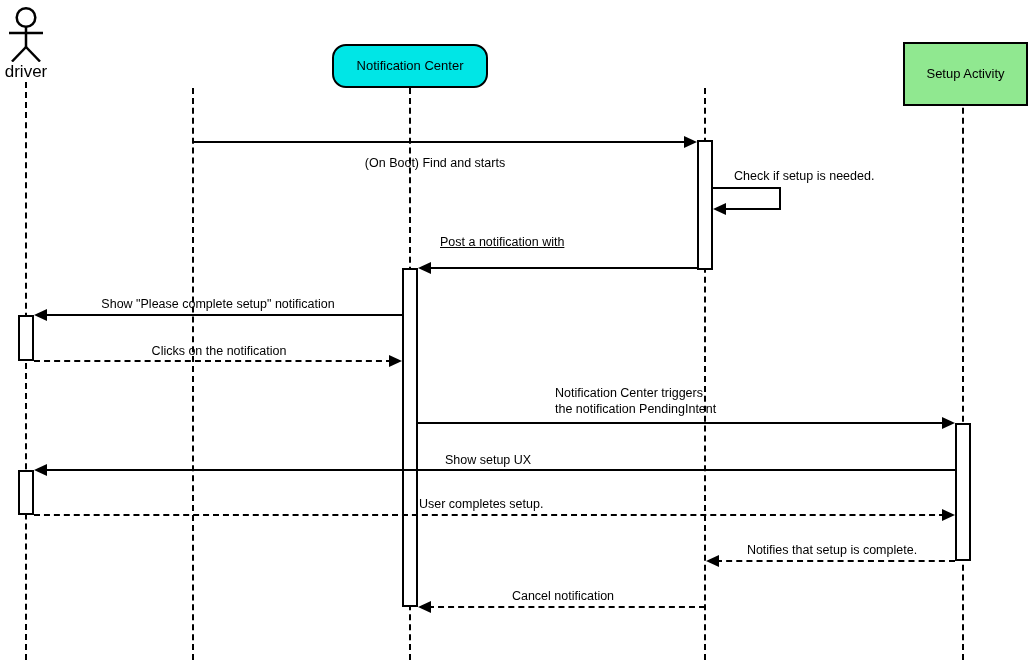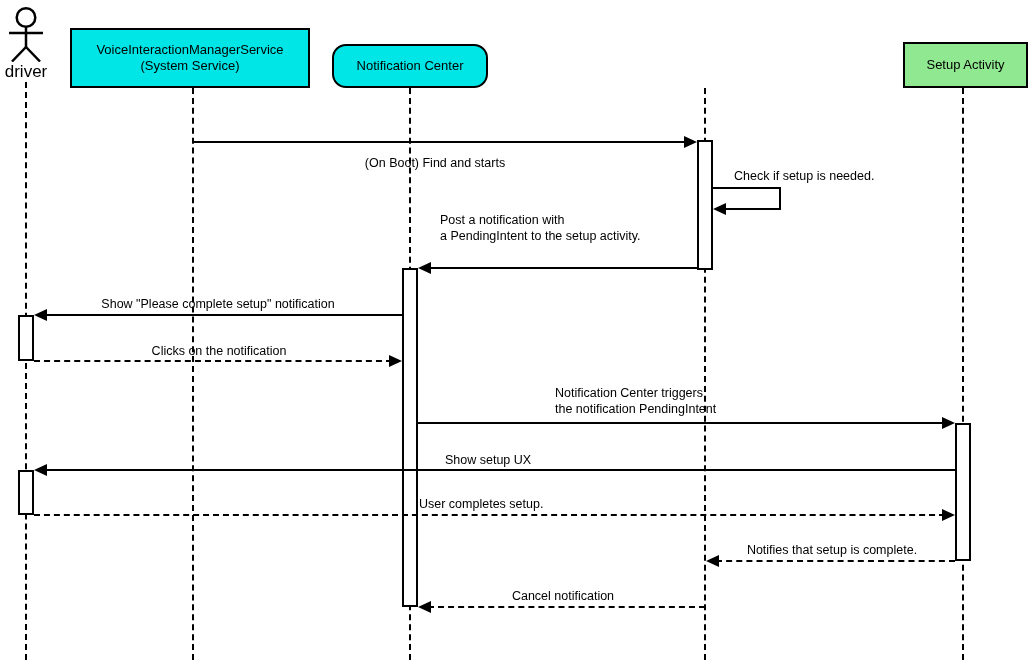--- a/index.html
+++ b/index.html
@@ -39,31 +39,27 @@
     <div class="lifeline" style="left: 25px; top: 82px; height: 578px;"></div>
     <div class="actor" style="left: 2px; top: 4px; width: 48px; height: 58px;"><svg width="48" height="58" viewBox="0 0 48 58">
         <circle cx="24" cy="13.5" r="9.3" fill="#fff" stroke="#000" stroke-width="2.5"></circle>
         <line x1="24" y1="23" x2="24" y2="43" stroke="#000" stroke-width="2.5"></line>
         <line x1="7" y1="29" x2="41" y2="29" stroke="#000" stroke-width="2.5"></line>
         <line x1="24" y1="43" x2="10" y2="57.5" stroke="#000" stroke-width="2.5"></line>
         <line x1="24" y1="43" x2="38" y2="57.5" stroke="#000" stroke-width="2.5"></line>
       </svg></div>
     <div class="actor-label" style="left: 26px; top: 62px;">driver</div>
     <div class="lifeline" style="left: 192px; top: 88px; height: 572px;"></div>
-    <div class="headbox" style="left: 70px; top: 28px; width: 240px; height: 60px; background: rgb(0, 230, 230);">
-      <div class="headline">VoiceInteractionManagerService</div>
-      <div class="headline">(System Service)</div>
-    </div>
     <div class="lifeline" style="left: 409px; top: 88px; height: 572px;"></div>
     <div class="headbox" style="left: 332px; top: 44px; width: 156px; height: 44px; background: rgb(0, 230, 230); border-radius: 14px;">
       <div class="headline">Notification Center</div>
     </div>
     <div class="lifeline" style="left: 704px; top: 88px; height: 572px;"></div>
     <div class="lifeline" style="left: 962px; top: 88px; height: 572px;"></div>
-    <div class="headbox" style="left: 903px; top: 42px; width: 125px; height: 46px; background: rgb(144, 232, 144);">
+    <div class="headbox" style="left: 903px; top: 42px; width: 125px; height: 64px; background: rgb(144, 232, 144);">
       <div class="headline">Setup Activity</div>
     </div>
     <div class="activation" style="left: 697px; top: 140px; height: 130px;"></div>
     <div class="activation" style="left: 402px; top: 268px; height: 339px;"></div>
     <div class="activation" style="left: 18px; top: 315px; height: 46px;"></div>
     <div class="activation" style="left: 955px; top: 423px; height: 138px;"></div>
     <div class="activation" style="left: 18px; top: 470px; height: 45px;"></div>
     <div class="msgline solid" style="left: 194px; top: 141px; width: 493px;"></div>
     <div class="arrow right" style="left: 684px; top: 136px;"></div>
     <div class="msglabel center" style="left: 435px; top: 123px; margin-top: 32px;">
@@ -71,23 +67,22 @@
     </div>
     <div class="msgline solid" style="left: 713px; top: 187px; width: 68px;"></div>
     <div class="msgvert" style="left: 779px; top: 188px; height: 21px;"></div>
     <div class="msgline solid" style="left: 723px; top: 208px; width: 58px;"></div>
     <div class="arrow left" style="left: 713px; top: 203px;"></div>
     <div class="msglabel" style="left: 734px; top: 168px;">
       <div class="msgtext">Check if setup is needed.</div>
     </div>
     <div class="msgline solid" style="left: 428px; top: 267px; width: 269px;"></div>
     <div class="arrow left" style="left: 418px; top: 262px;"></div>
-    <div class="msglabel" style="left: 440px; top: 212px;">
+    <div class="msglabel" style="left: 440px; top: 234px; text-decoration: underline;">
       <div class="msgtext">Post a notification with</div>
-      <div class="msgtext">a PendingIntent to the setup activity.</div>
     </div>
     <div class="msgline solid" style="left: 44px; top: 314px; width: 358px;"></div>
     <div class="arrow left" style="left: 34px; top: 309px;"></div>
     <div class="msglabel center" style="left: 218px; top: 296px;">
       <div class="msgtext">Show "Please complete setup" notification</div>
     </div>
     <div class="msgline dashed" style="left: 34px; top: 360px; width: 358px;"></div>
     <div class="arrow right" style="left: 389px; top: 355px;"></div>
     <div class="msglabel center" style="left: 219px; top: 343px; text-align: right;">
       <div class="msgtext">Clicks on the notification</div>

